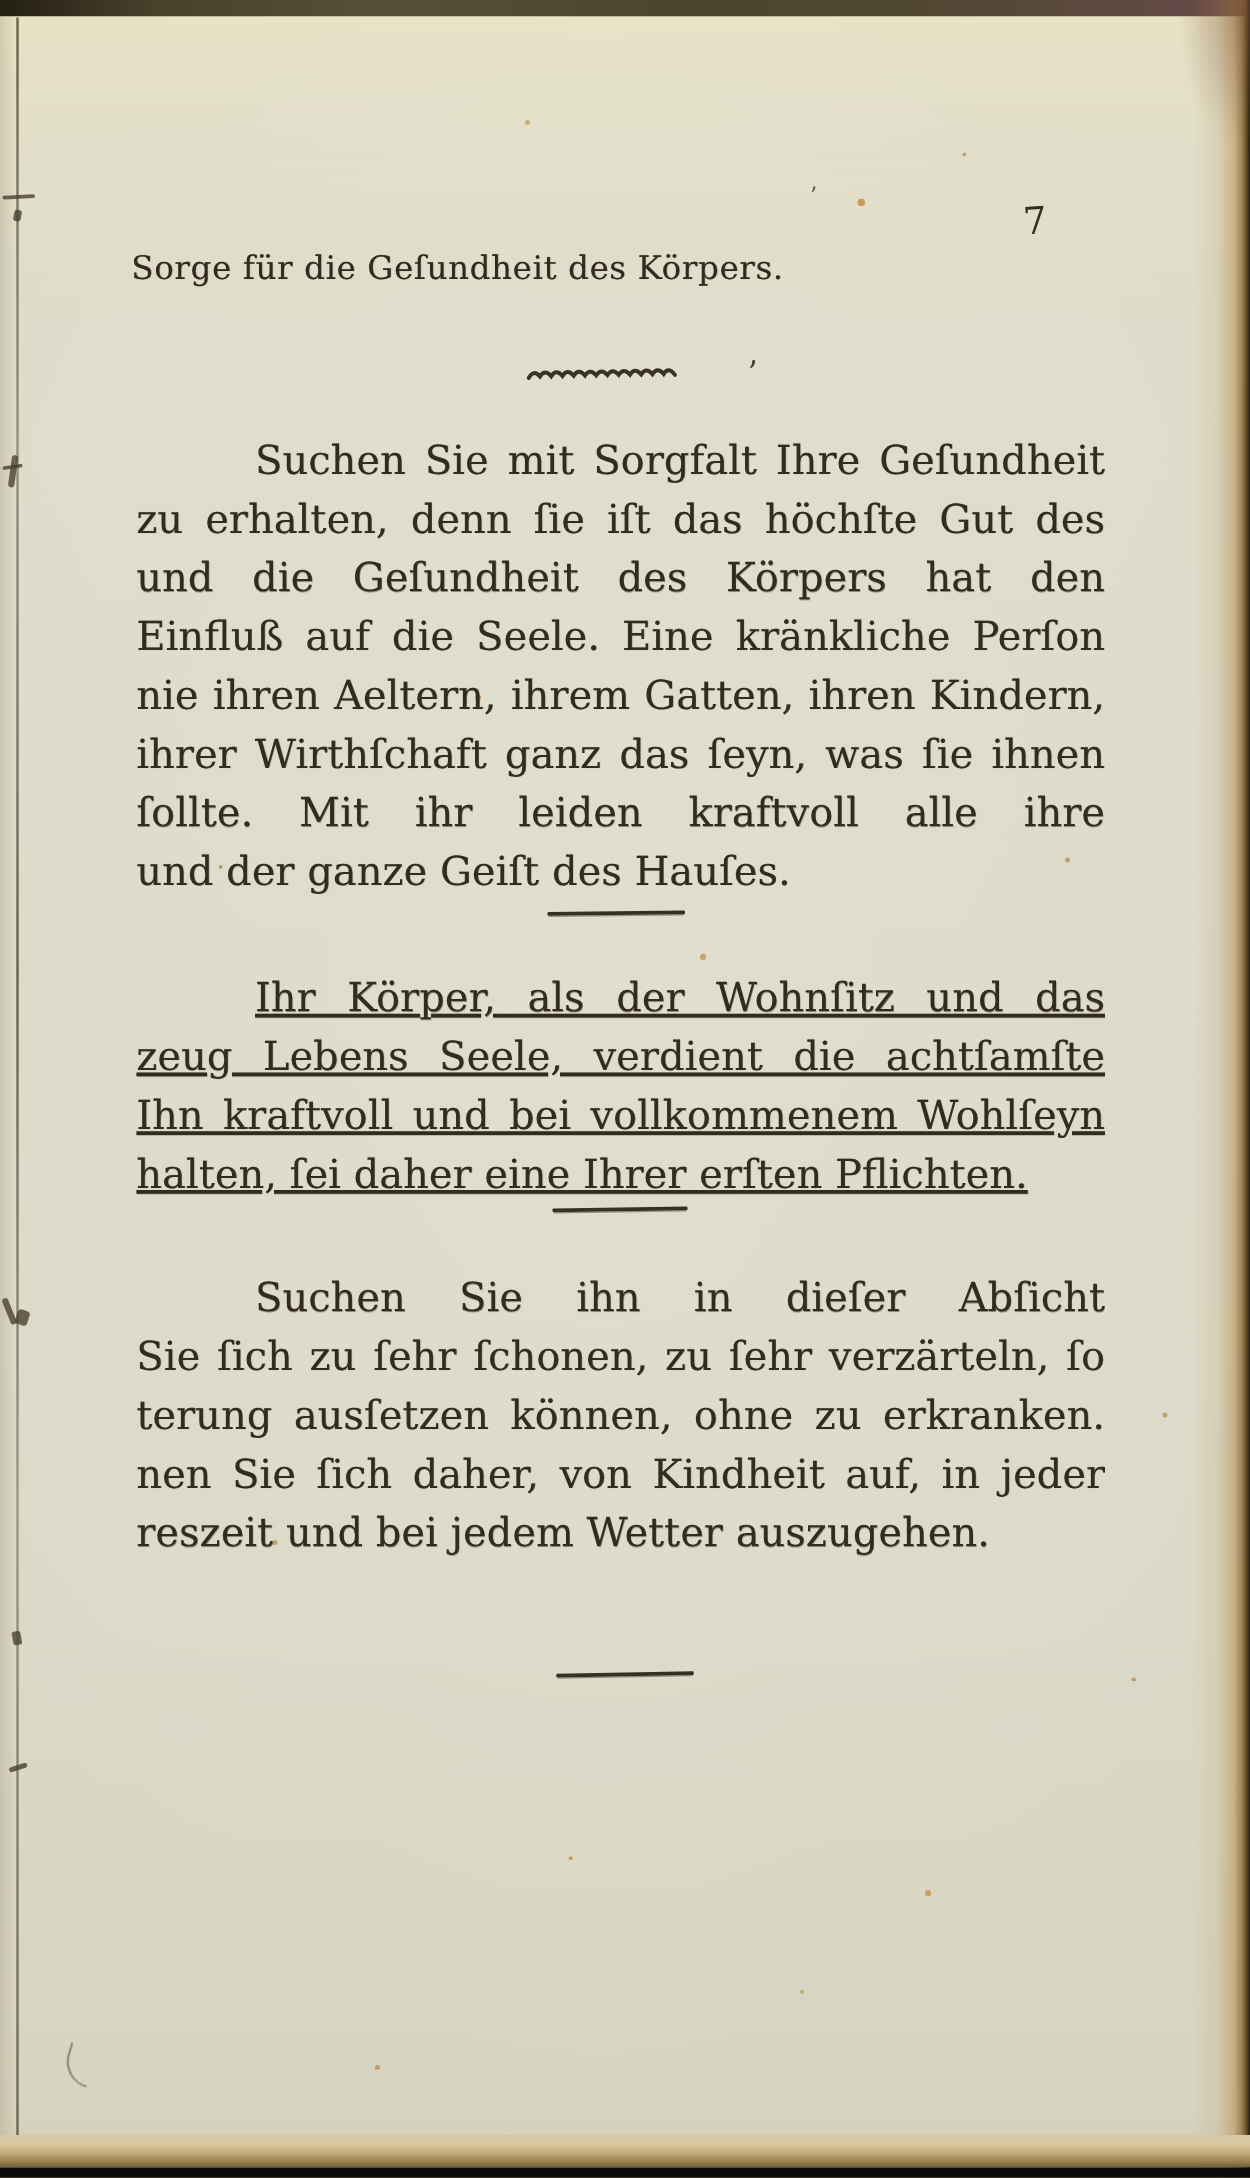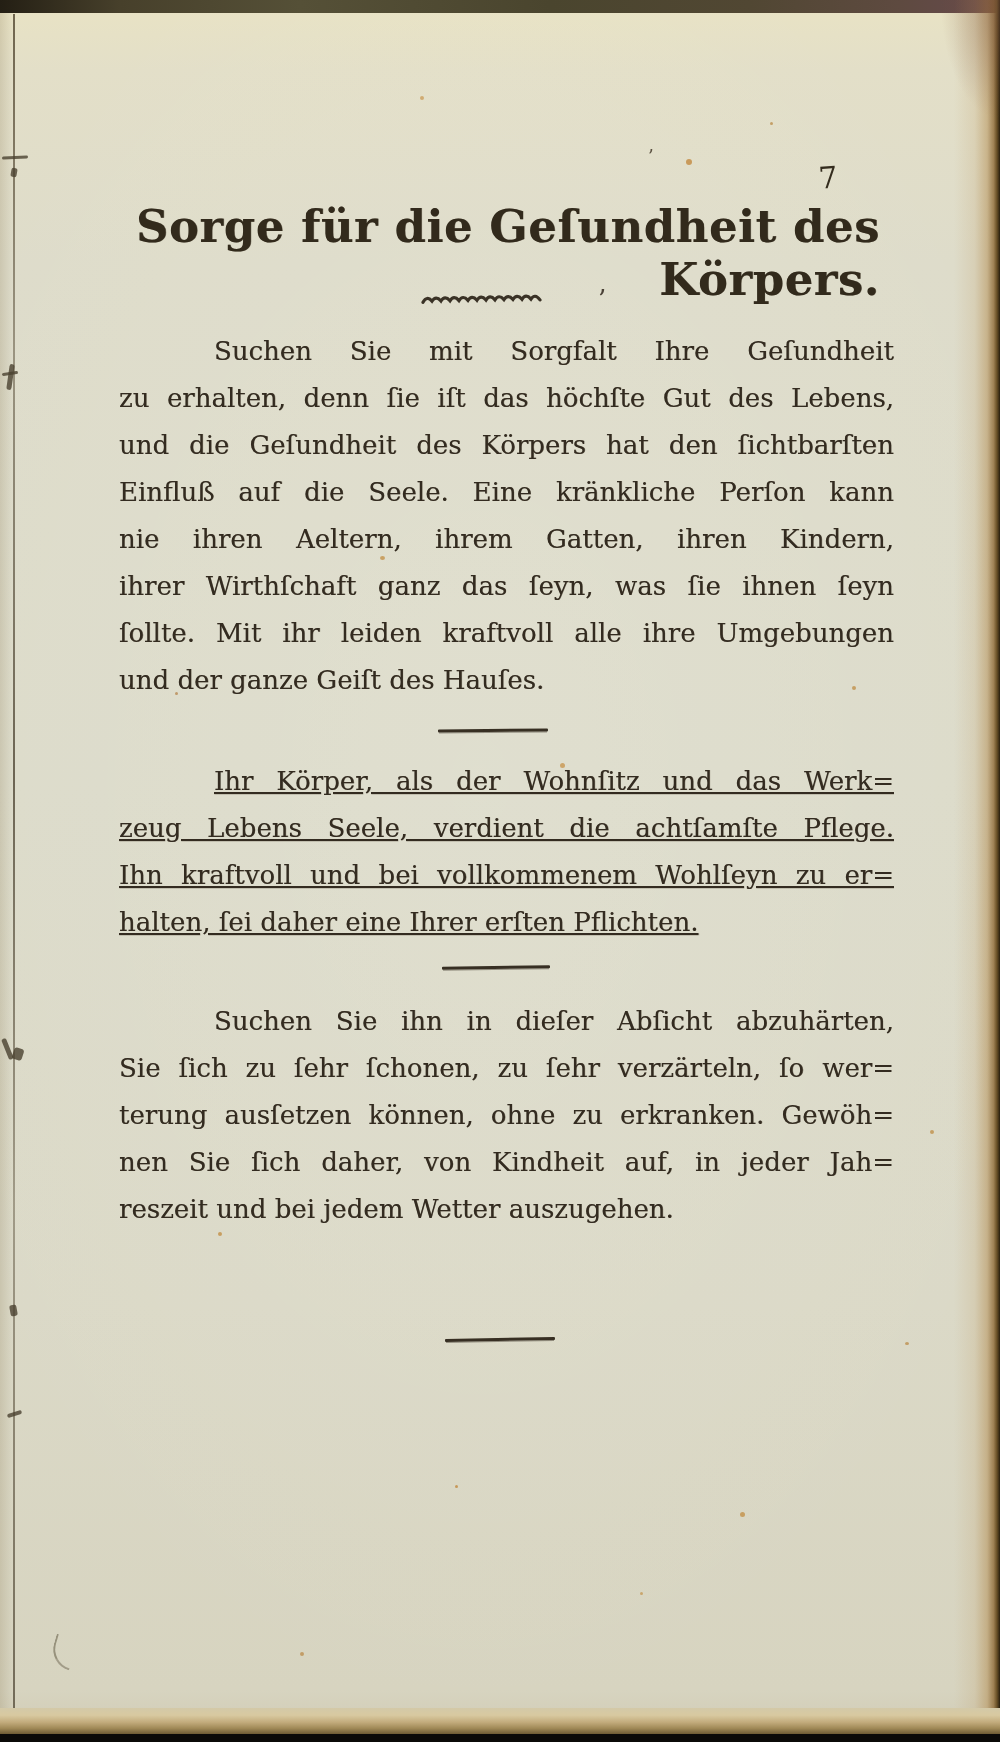--- a/index.html
+++ b/index.html
@@ -35,30 +35,30 @@
   .m3b{left:13px;top:1048px;width:10px;height:12px;border-radius:3px;transform:rotate(18deg);}
   .m4{left:10px;top:1305px;width:7px;height:11px;border-radius:2px;transform:rotate(-10deg);}
   .m5{left:7px;top:1412px;width:15px;height:4px;border-radius:2px;transform:rotate(-18deg);}
   .m6{left:52px;top:1636px;width:20px;height:30px;background:none;border-left:2px solid rgba(70,60,38,0.55);
       border-bottom:2px solid rgba(70,60,38,0.45);border-radius:0 0 0 22px;transform:rotate(16deg);}
   
   .speck{position:absolute;border-radius:50%;opacity:0.75;}
   
   .pagenum{position:absolute;left:806px;top:160px;width:44px;text-align:center;
     font-size:30px;color:#342c1e;transform:rotate(-4deg);}
-  .title{position:absolute;left:105px;top:200px;width:775px;margin:0;text-align:right;
-    font-size:45px;font-weight:bold;color:#322a1c;letter-spacing:0.5px;
+  .title{position:absolute;left:105px;top:200px;width:775px;margin:0;text-align:left;
+    font-size:26px;font-weight:normal;color:#322a1c;letter-spacing:0.5px;
     text-shadow:0.4px 0.4px 0.6px rgba(50,40,25,0.45);}
   .squiggle{position:absolute;left:421px;top:292px;transform:rotate(-1.2deg);}
   .apostrophe{position:absolute;left:598px;top:284px;font-size:26px;color:#4a4136;}
   .tinymark{position:absolute;left:648px;top:146px;font-size:18px;color:#5a5040;}
   .text-block{position:absolute;left:105px;top:0;width:775px;height:1742px;}
-  .para{position:absolute;left:14px;width:775px;color:#332b20;
-    font-size:26px;line-height:47px;
-    text-shadow:0.35px 0.35px 0.55px rgba(55,45,30,0.5);}
+  .para{position:absolute;left:4px;width:775px;color:#332b20;
+    font-size:32px;line-height:47px;
+    text-shadow:0.35px 0.35px 0.55px rgba(55,45,30,0.5);margin-top:17px;}
   .line{height:47px;overflow:hidden;text-align:justify;text-align-last:justify;}
   .line.indent{padding-left:95px;}
   .line.last{text-align-last:left;}
   .rule{position:absolute;height:3px;background:#372f23;border-radius:1px;
     box-shadow:0 2px 0 -1px rgba(55,47,35,0.45);}
   .rule1{left:438px;top:729px;width:110px;transform:rotate(-0.6deg);}
   .rule2{left:442px;top:966px;width:108px;transform:rotate(-0.8deg);}
   .rule3{left:445px;top:1338px;width:110px;transform:rotate(-1deg);}
 </style>
 </head>

